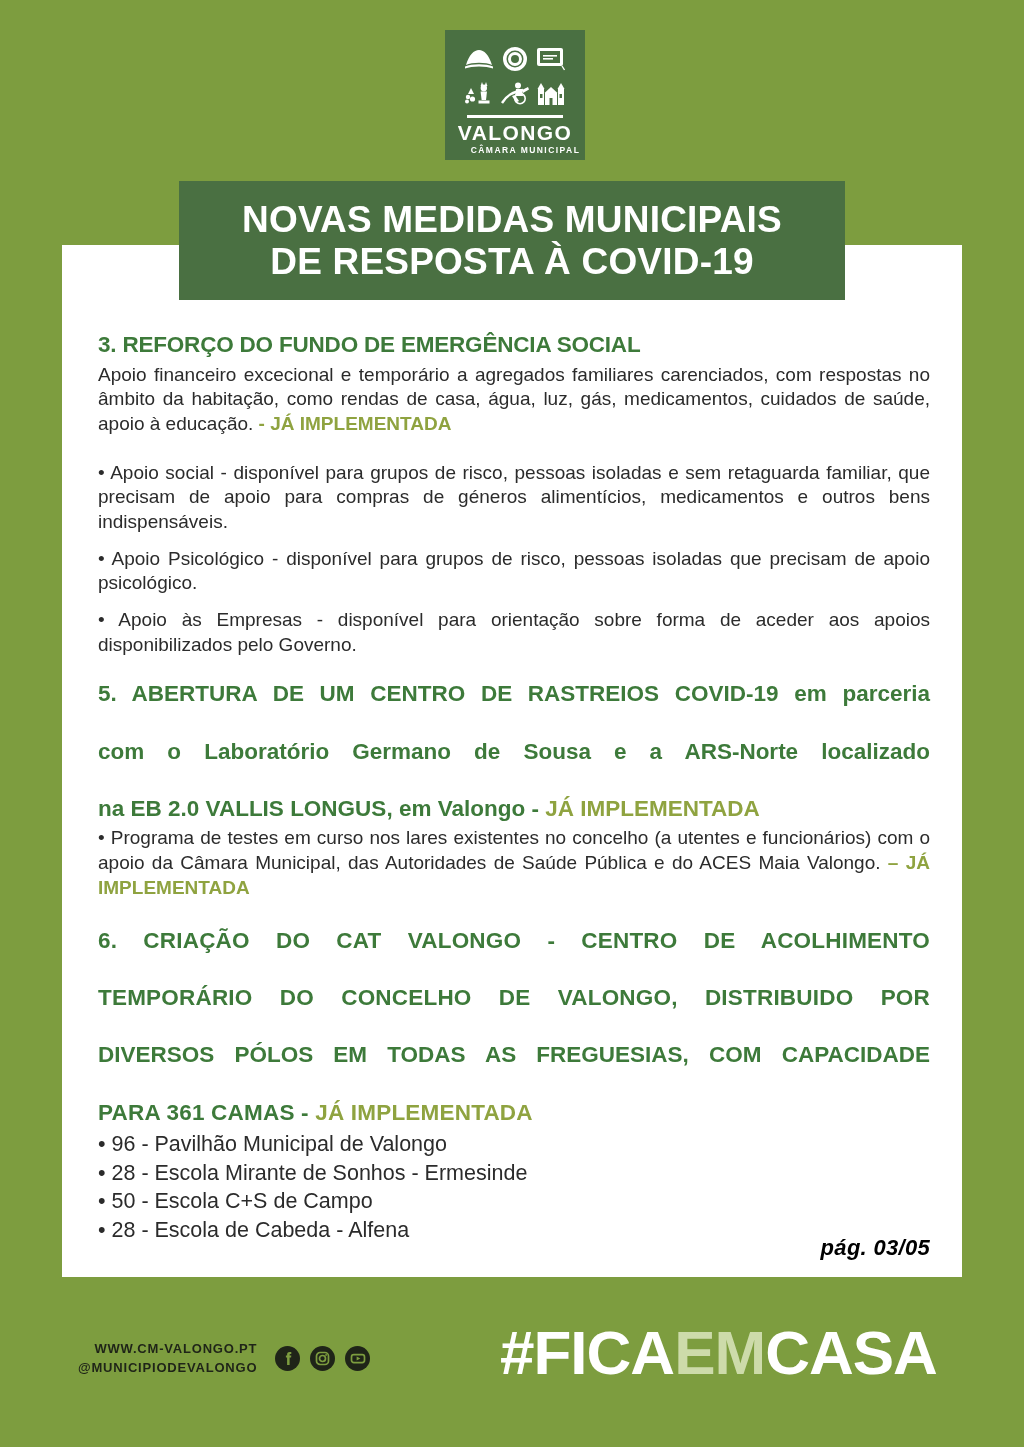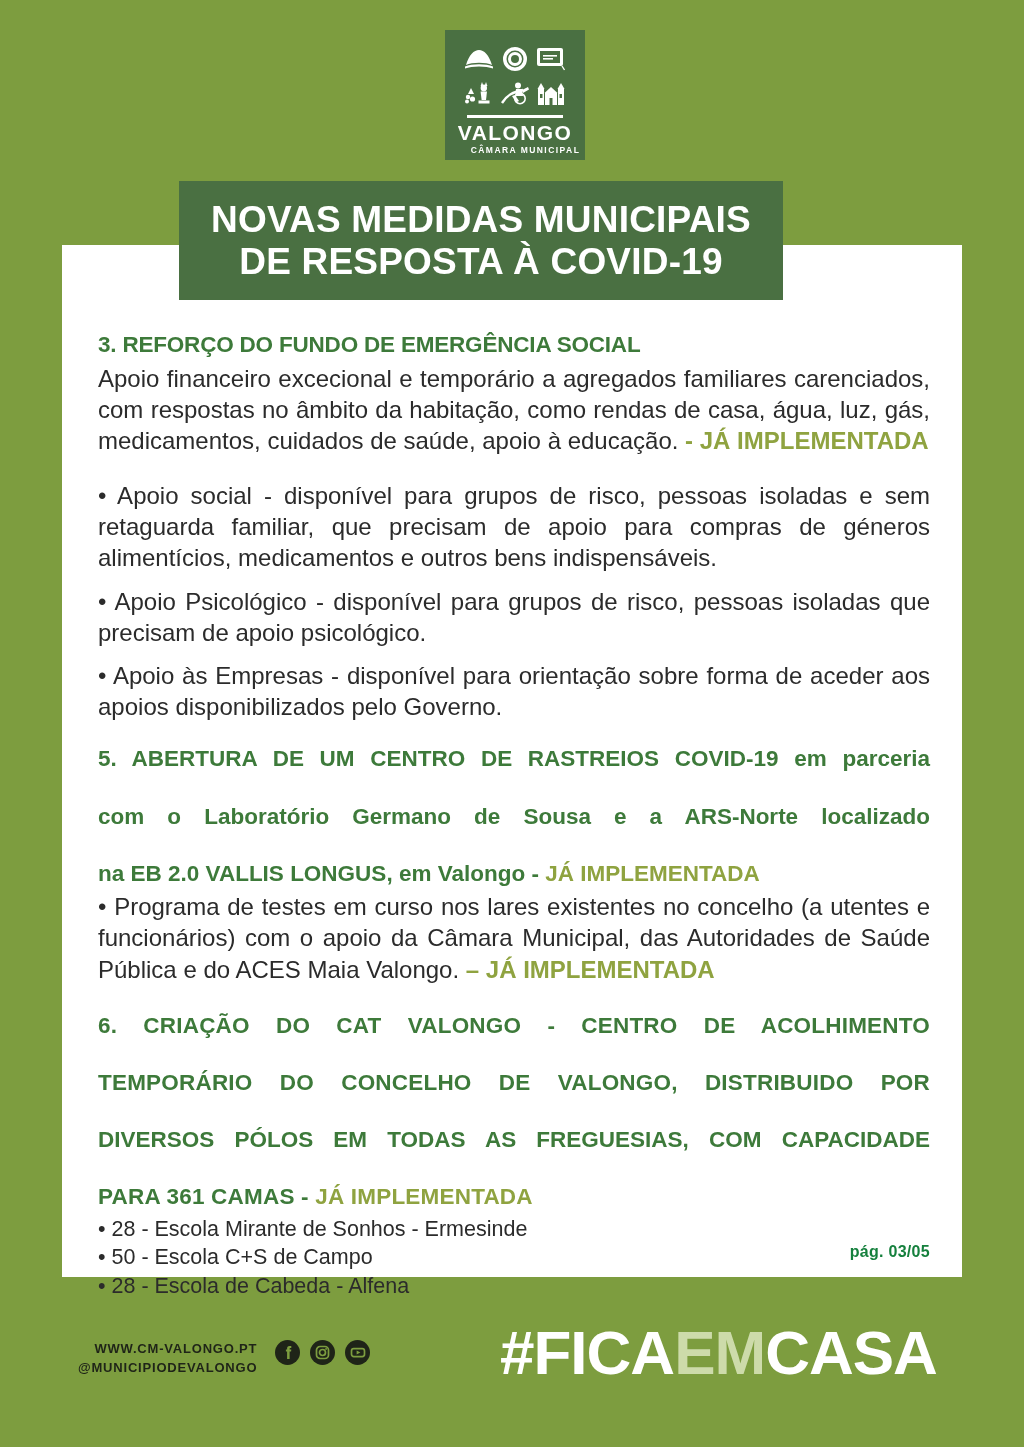--- a/index.html
+++ b/index.html
@@ -70,21 +70,21 @@
     width: 900px;
     height: 1032px;
     background: #ffffff;
   }
 
   
   #title-banner {
     position: absolute;
     left: 179px;
     top: 181px;
-    width: 604px;
+    width: 666px;
     height: 119px;
     background: #4a7042;
     display: flex;
     flex-direction: column;
     align-items: center;
     justify-content: center;
   }
   #title-banner .tline {
     color: #ffffff;
     font-size: 37px;
@@ -118,21 +118,21 @@
   .sec-head.justify::after {
     content: "";
     display: inline-block;
     width: 100%;
   }
   .sec-head.tight { letter-spacing: -0.2px; }
   .sec-head.wide  { letter-spacing: 0.2px; }
 
   p.body {
     color: #2b2b2b;
-    font-size: 24px;
+    font-size: 19px;
     line-height: 1.30;
     margin: 0 0 2px 0;
     text-align: justify;
     font-weight: 400;
   }
   p.body .impl {
     color: #8fa340;
     font-weight: bold;
   }
 
@@ -149,40 +149,41 @@
     color: #2b2b2b;
     font-size: 21.5px;
     line-height: 1.33;
   }
 
   
   #page-num {
     position: absolute;
     right: 32px;
     bottom: 16px;
-    color: #15803d;
-    font-size: 16px;
+    color: #000000;
+    font-size: 22px;
     font-weight: bold;
     letter-spacing: 0.3px;
+    font-style: italic;
   }
 
   
   #footer {
     position: absolute;
     left: 0;
     top: 1300px;
     width: 1024px;
     height: 147px;
   }
   #footer-left {
     position: absolute;
     left: 78px;
     top: 40px;
     display: flex;
-    align-items: flex-start;
+    align-items: center;
   }
   #footer-urls {
     color: #1f2418;
     font-size: 13px;
     font-weight: bold;
     letter-spacing: 0.8px;
     line-height: 1.45;
     text-align: right;
   }
   #social-icons {
@@ -316,20 +317,21 @@
 
   <div class="gap-lg"></div>
 
   <div>
     <div class="sec-head justify wide">6. CRIAÇÃO DO CAT VALONGO - CENTRO DE ACOLHIMENTO</div>
     <div class="sec-head justify wide">TEMPORÁRIO DO CONCELHO DE VALONGO, DISTRIBUIDO POR</div>
     <div class="sec-head justify">DIVERSOS PÓLOS EM TODAS AS FREGUESIAS, COM CAPACIDADE</div>
     <div class="sec-head wide"><span>PARA 361 CAMAS - </span><span class="impl">JÁ IMPLEMENTADA</span></div>
   </div>
   <ul class="plain">
+    <li>• 96 - Pavilhão Municipal de Valongo</li>
     <li>• 28 - Escola Mirante de Sonhos - Ermesinde</li>
     <li>• 50 - Escola C+S de Campo</li>
     <li>• 28 - Escola de Cabeda - Alfena</li>
   </ul>
 
 </div>
 
 <div id="footer">
   <div id="footer-left">
     <div id="footer-urls">

